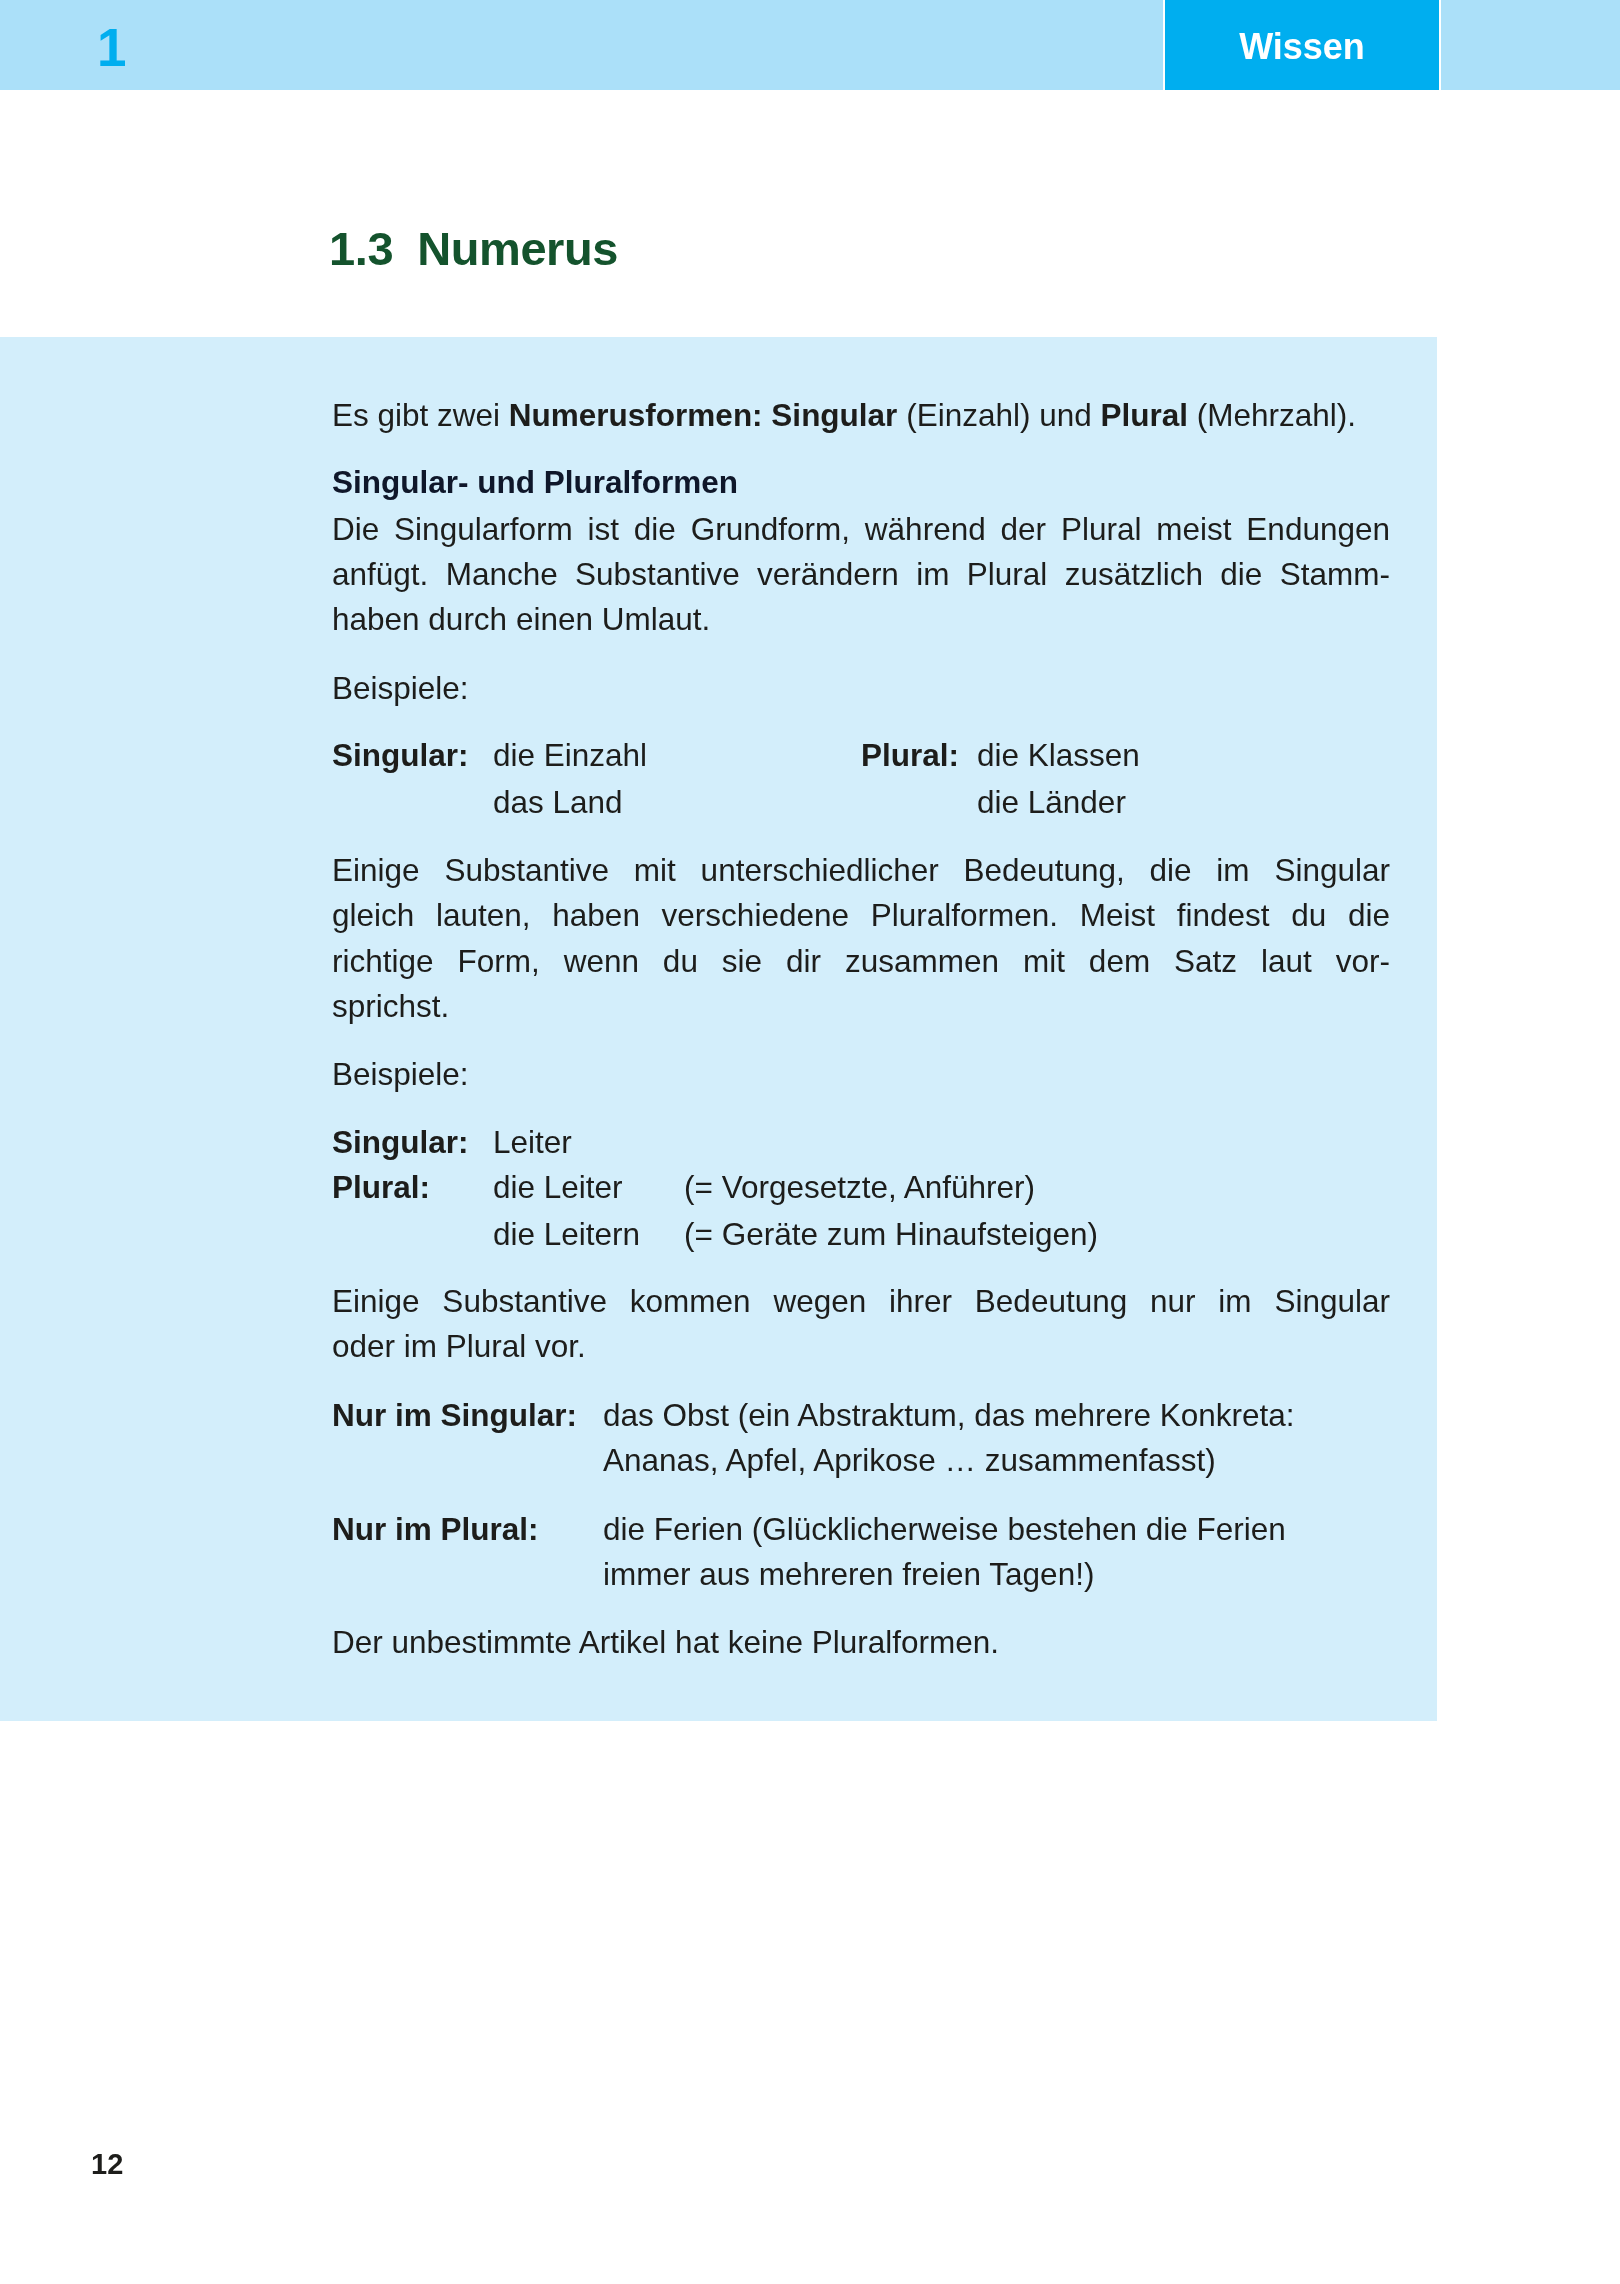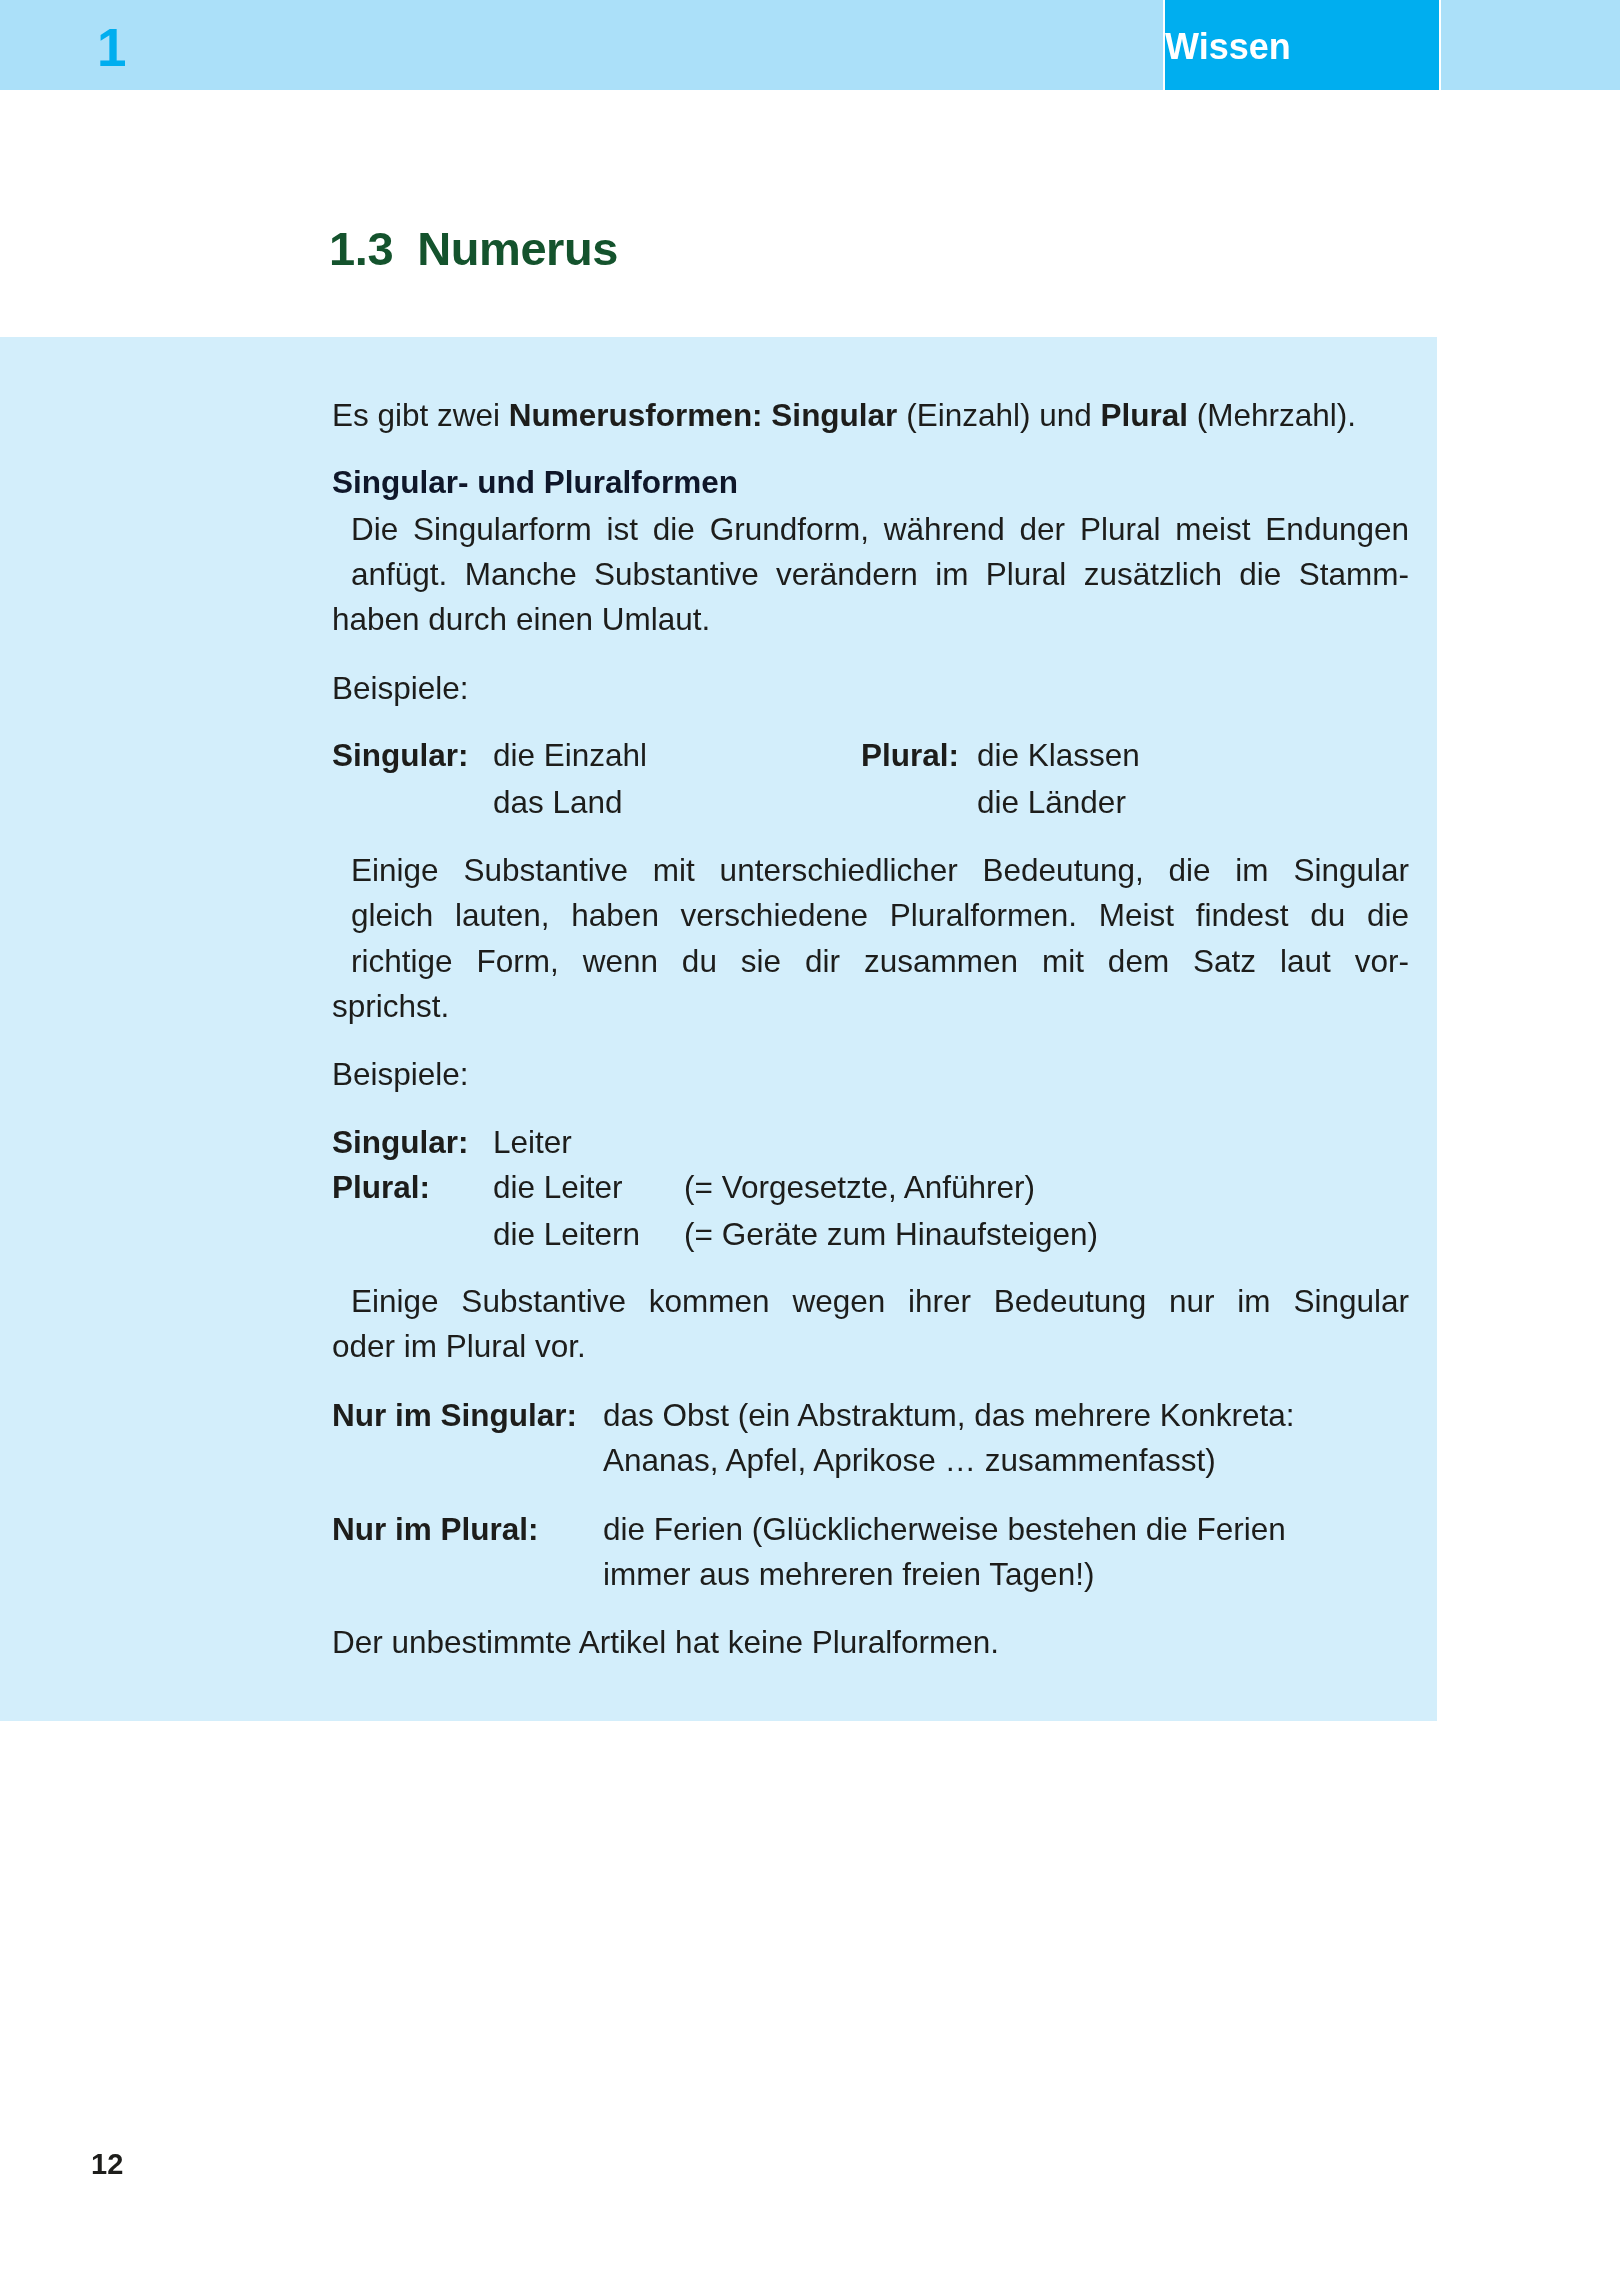--- a/index.html
+++ b/index.html
@@ -2,26 +2,26 @@
 <html style="font-size:13px"><head>
 <meta charset="utf-8">
 <style>
   html, body { margin:0; padding:0; }
   body { width:1620px; height:2284px; position:relative; background:#ffffff; overflow:hidden;
          font-family:"Liberation Sans", sans-serif; color:#1d1d1b; }
   .header { position:absolute; left:0; top:0; width:1620px; height:90px; background:#abe0f9; }
   .chapter-num { position:absolute; left:97px; top:14.5px; font-size:53px; font-weight:bold; color:#00aeef; line-height:65px; }
   .chapter-title { position:absolute; left:160px; top:27.5px; font-size:36px; font-weight:bold; color:#00aeef; line-height:48px; letter-spacing:-0.4px; }
   .tab-box { position:absolute; left:1163px; top:0; width:274px; height:90px; background:#00aeef; border-left:2.4px solid #ffffff; border-right:2.4px solid #ffffff; }
-  .tab-label { position:absolute; left:0; right:0; top:24px; color:#ffffff; font-size:36px; font-weight:bold; line-height:45px; }
+  .tab-label { position:absolute; left:0; right:0; top:24px; text-align:center; color:#ffffff; font-size:36px; font-weight:bold; line-height:45px; }
   .section-title { position:absolute; left:329px; top:216px; font-size:47px; font-weight:bold; color:#14532d; line-height:65px; letter-spacing:-0.4px; }
   .section-title .num { margin-right:24px; }
   .box { position:absolute; left:0; top:337px; width:1437px; height:1384px; background:#d3eefb; }
   .t { position:absolute; left:332px; font-size:31.5px; line-height:40px; white-space:nowrap; }
-  .just { width:1058px; white-space:normal; text-align:justify; text-align-last:justify;margin-left:19px; }
+  .just { width:1058px; white-space:normal; text-align:justify; text-align-last:justify; }
   .b { font-weight:bold; }
   .sub { color:#0f172a; font-weight:bold; }
   .page-num { position:absolute; left:91px; top:2144px; font-size:29px; line-height:40px;font-weight:bold; }
 </style>
 </head>
 <body>
 
 <div class="header">
   <span class="chapter-num">1</span>
   <div class="tab-box">

